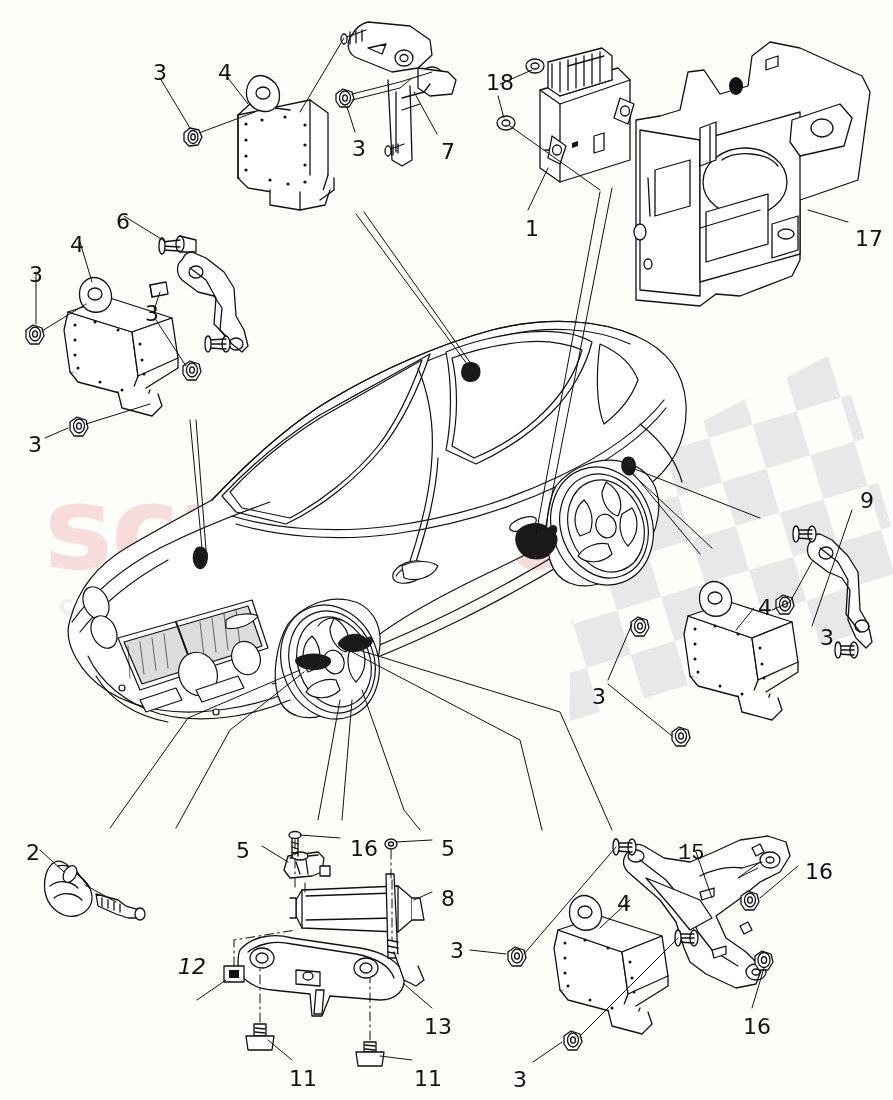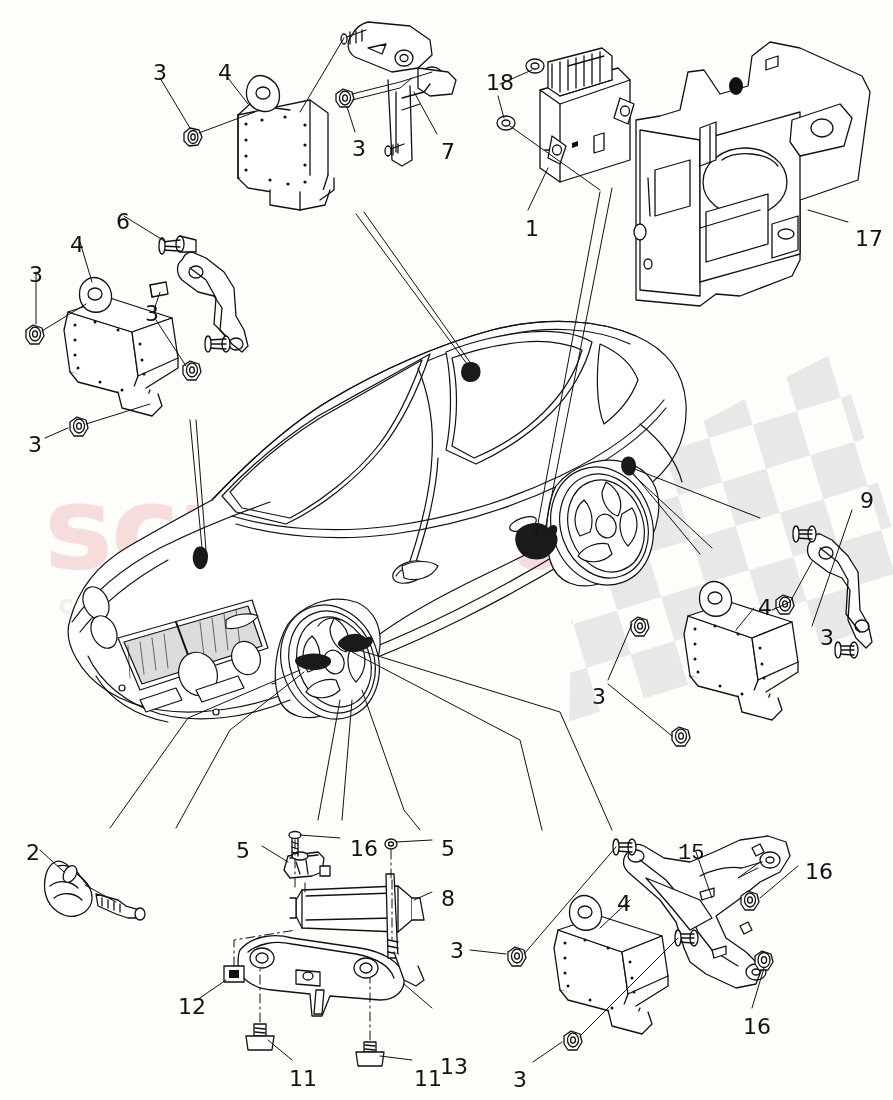--- a/index.html
+++ b/index.html
@@ -690,22 +690,22 @@
       <div class="callout" style="left: 28px; top: 434px;">3</div>
       <div class="callout" style="left: 860px; top: 490px;">9</div>
       <div class="callout" style="left: 758px; top: 597px;">4</div>
       <div class="callout" style="left: 820px; top: 627px;">3</div>
       <div class="callout" style="left: 592px; top: 686px;">3</div>
       <div class="callout" style="left: 26px; top: 842px;">2</div>
       <div class="callout" style="left: 236px; top: 840px;">5</div>
       <div class="callout" style="left: 350px; top: 838px;">16</div>
       <div class="callout" style="left: 441px; top: 838px;">5</div>
       <div class="callout" style="left: 441px; top: 888px;">8</div>
-      <div class="callout" style="left: 178px; top: 996px;">12</div>
-      <div class="callout" style="left: 440px; top: 1016px; margin-top: 40px;">13</div>
+      <div class="callout" style="left: 178px; top: 956px; font-style: italic;">12</div>
+      <div class="callout" style="left: 424px; top: 1016px;">13</div>
       <div class="callout" style="left: 289px; top: 1068px;">11</div>
       <div class="callout" style="left: 414px; top: 1068px;">11</div>
       <div class="callout" style="left: 450px; top: 940px;">3</div>
       <div class="callout" style="left: 678px; top: 843px; font-family: Liberation Mono, monospace;">15</div>
       <div class="callout" style="left: 805px; top: 861px;">16</div>
       <div class="callout" style="left: 743px; top: 1016px;">16</div>
       <div class="callout" style="left: 617px; top: 893px;">4</div>
       <div class="callout" style="left: 513px; top: 1069px;">3</div>
     </div>
 

